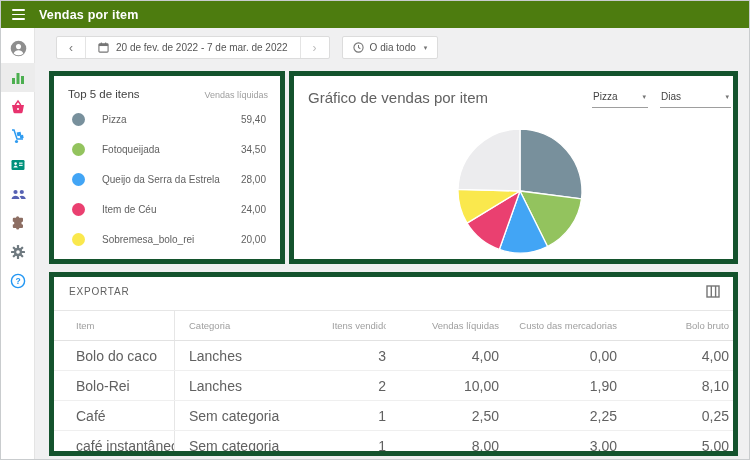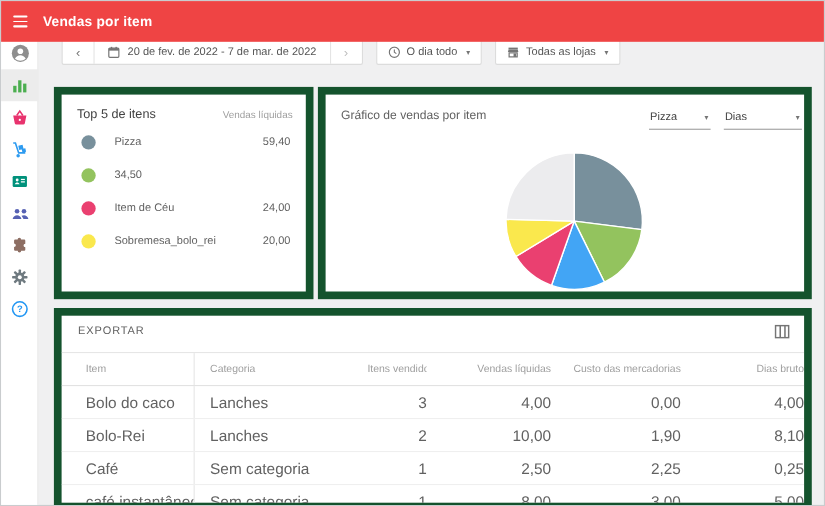--- a/index.html
+++ b/index.html
@@ -5,22 +5,22 @@
   * { margin:0; padding:0; box-sizing:border-box; }
   html,body { background:#fff; }
   body { font-family:"Liberation Sans", sans-serif; }
   .app {
     position:relative; width:750px; height:460px;
     border:1px solid #c9ccce; background:#f0f0f1; overflow:hidden;
   }
 
   
   .topbar {
-    position:absolute; top:0; left:0; right:0; height:37px;
-    background:#ef4444; display:flex; align-items:center; z-index:5;
+    position:absolute; top:0; left:0; right:0; height:27px;
+    background:#4d7c0f; display:flex; align-items:center; z-index:5;
   }
   .hamburger { width:34px; height:27px; display:flex; flex-direction:column;
     justify-content:center; align-items:center; gap:2.5px; cursor:pointer; }
   .hamburger span { display:block; width:13px; height:1.8px; background:#fff; border-radius:1px; }
   .topbar-title { color:#fff; font-size:12.5px; font-weight:bold; letter-spacing:.2px; margin-left:4px; }
 
   
   .sidebar {
     position:absolute; top:27px; left:0; bottom:0; width:34px;
     background:#fff; border-right:1px solid #e4e4e4; padding-top:6px; z-index:4;
@@ -36,37 +36,37 @@
   }
   .fbtn { padding:4px 10px; gap:6px; cursor:pointer; }
   .dategroup { padding:0; }
   .dseg { display:flex; align-items:center; justify-content:center; height:100%; cursor:pointer; }
   .dseg.nav { width:28px; font-size:12px; color:#777; }
   .dseg.nav.dim { color:#bdbdbd; }
   .dseg.date { padding:0 12px; gap:7px; border-left:1px solid #e4e4e4; border-right:1px solid #e4e4e4; }
   .caret { font-size:7px; color:#757575; margin-left:2px; }
 
   
-  .card { position:absolute; background:#fff; border:7px solid #14532d;margin-top:8px; }
+  .card { position:absolute; background:#fff; border:5px solid #14532d; }
   .card-top5  { left:48px;  top:70px;  width:236px; height:193px; }
   .card-chart { left:288px; top:70px;  width:449px; height:193px; }
   .card-table { left:48px;  top:271px; width:689px; height:184px; overflow:hidden; }
 
   
   .t5head { display:flex; align-items:baseline; justify-content:space-between; padding:12px 12px 4px 14px; }
   .t5title { font-size:11.5px; color:#424242; }
   .t5vh { font-size:9px; color:#9e9e9e; }
   .t5row { display:flex; align-items:center; height:30px; padding:0 14px 0 18px; }
   .dot { width:13px; height:13px; border-radius:50%; margin-right:17px; flex:none; }
   .t5label { flex:1; font-size:10px; color:#616161; }
   .t5val { font-size:10px; color:#616161; }
 
   
   .chead { display:flex; align-items:flex-start; padding:10px 2px 0 14px; }
-  .ctitle { flex:1; font-size:11px; color:#616161; padding-top:3px; }
+  .ctitle { flex:1; font-size:15px; color:#616161; padding-top:3px; }
   .select { display:flex; align-items:center; justify-content:space-between;
     border-bottom:1px solid #9e9e9e; height:22px; font-size:10px; color:#424242;
     margin-left:12px; cursor:pointer; padding:0 2px 0 1px; }
   .sel-item { width:56px; } .sel-period { width:71px; }
   .pie-wrap { position:absolute; left:161px; top:50px; width:130px; height:130px; }
 
   
   .exportbar { height:34px; display:flex; align-items:center; padding:0 13px 4px 15px; border-bottom:1px solid #e6e6e6; }
   .exportlbl { font-size:10px; color:#616161; letter-spacing:.8px; cursor:pointer; }
   .exp-spacer { flex:1; }
@@ -185,47 +185,43 @@
 
     <div class="fbtn">
       <svg width="11" height="11" viewBox="0 0 12 12">
         <circle cx="6" cy="6" r="5" fill="none" stroke="#757575" stroke-width="1.2"></circle>
         <path d="M6 3.2V6l2 1.4" fill="none" stroke="#757575" stroke-width="1.1"></path>
       </svg>
       <span>O dia todo</span>
       <span class="caret">▾</span>
     </div>
 
-    <div class="fbtn">
-      <svg width="11" height="11" viewBox="0 0 12 12">
-        <rect x="1.4" y="1.4" width="9.2" height="2" fill="#757575"></rect>
-        <path d="M1.4 3.4h9.2l.6 2.4H.8z" fill="#757575"></path>
-        <rect x="2" y="6.6" width="8" height="4" fill="none" stroke="#757575" stroke-width="1.2"></rect>
-        <rect x="6.4" y="7.2" width="2.6" height="3.4" fill="#757575"></rect>
-      </svg>
-      <span>Todas as lojas</span>
-      <span class="caret">▾</span>
-    </div>
 
   </div>
 
   <div class="card card-top5">
     <div class="t5head">
       <span class="t5title">Top 5 de itens</span>
       <span class="t5vh">Vendas líquidas</span>
     </div>
     <div>
         <div class="t5row">
        <span class="dot" style="background:#78909c"></span>
        <span class="t5label">Pizza</span>
        <span class="t5val">59,40</span>
      </div>
         <div class="t5row">
        <span class="dot" style="background:#93c35e"></span>
+       <span class="t5label">Fotoqueijada</span>
        <span class="t5val">34,50</span>
+     </div>
+        <div class="t5row">
+       <span class="dot" style="background:#42a5f5"></span>
+       <span class="t5label">Queijo da Serra da Estrela</span>
+       <span class="t5val">28,00</span>
      </div>
         <div class="t5row">
        <span class="dot" style="background:#ea4070"></span>
        <span class="t5label">Item de Céu</span>
        <span class="t5val">24,00</span>
      </div>
         <div class="t5row">
        <span class="dot" style="background:#fae84d"></span>
        <span class="t5label">Sobremesa_bolo_rei</span>
        <span class="t5val">20,00</span>
@@ -268,21 +264,21 @@
           <line x1="9.6" y1="1" x2="9.6" y2="12" stroke="#757575" stroke-width="1.4"></line>
         </svg>
       </span>
     </div>
     <div class="trow head" id="thead">
         <div class="tc c1">Item</div>
         <div class="tc c2">Categoria</div>
         <div class="tc r">Itens vendidos</div>
         <div class="tc r">Vendas líquidas</div>
         <div class="tc r">Custo das mercadorias</div>
-        <div class="tc r">Dias bruto</div>
+        <div class="tc r">Bolo bruto</div>
       </div>
     <div id="tbody">
         <div class="trow body">
           <div class="tc c1">Bolo do caco</div>
           <div class="tc c2">Lanches</div>
           <div class="tc r">3</div>
           <div class="tc r">4,00</div>
           <div class="tc r">0,00</div>
           <div class="tc r">4,00</div>
         </div>

